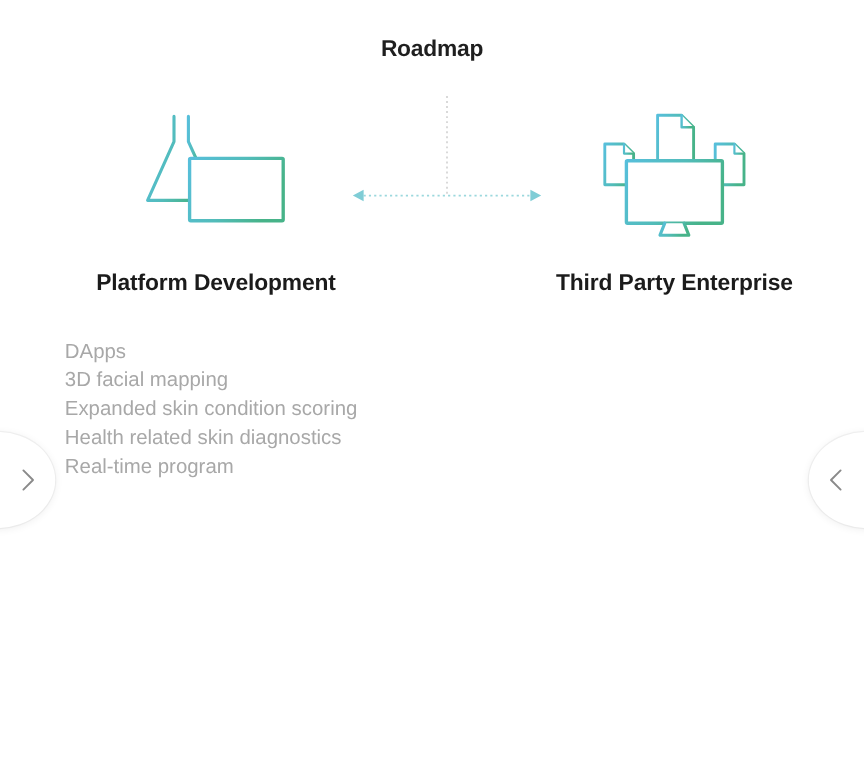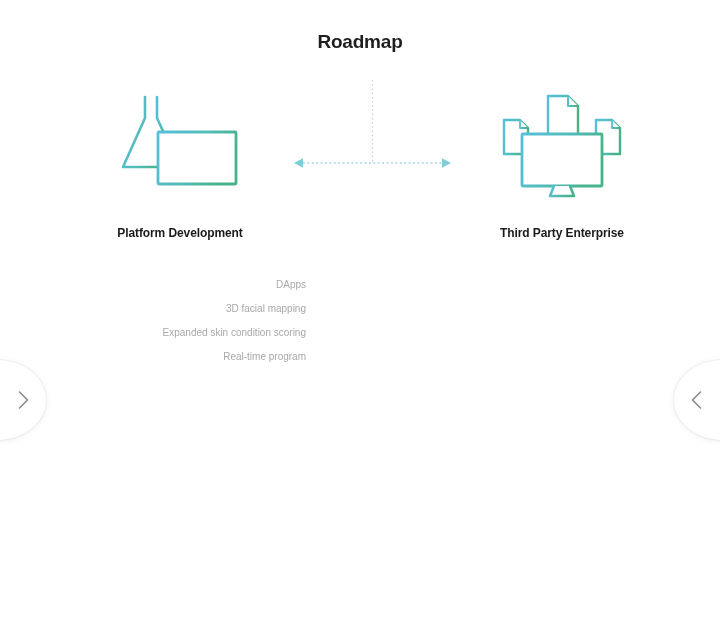--- a/index.html
+++ b/index.html
@@ -50,35 +50,35 @@
   .icon-wrap {
     height: 120px;
     display: flex;
     align-items: center;
     justify-content: center;
   }
 
   .col-heading {
     margin-top: 18px;
     text-align: center;
-    font-size: 12px;
+    font-size: 19px;
     font-weight: bold;
     color: #1b1b1b;
     letter-spacing: -0.1px;
   }
 
   .bullet-list {
     margin: 0;
     padding: 0;
     list-style: none;
     margin-top: 38px;
   }
   .bullet-list li {
-    text-align: right;
-    font-size: 10px;
+    text-align: left;
+    font-size: 17px;
     line-height: 14px;
     color: #a8a8a8;
     margin-bottom: 10px;
     padding: 0 14px;
   }
 
   
   .nav-circle {
     position: absolute;
     top: 360px;
@@ -154,20 +154,21 @@
       <path d="M30 106 H132" stroke="url(#gradL)" stroke-width="4.6" stroke-linecap="round"></path>
     </svg>
   </div>
 
   <div class="col-heading">Platform Development</div>
 
   <ul class="bullet-list">
     <li>DApps</li>
     <li>3D facial mapping</li>
     <li>Expanded skin condition scoring</li>
+    <li>Health related skin diagnostics</li>
     <li>Real-time program</li>
   </ul>
 </div>
 
 <div class="col col-right">
 
   <div class="icon-wrap">
     <svg width="140" height="120" viewBox="0 0 140 120" fill="none">
       <defs>
         <linearGradient id="gradR" x1="0" y1="0" x2="1" y2="0.35">

